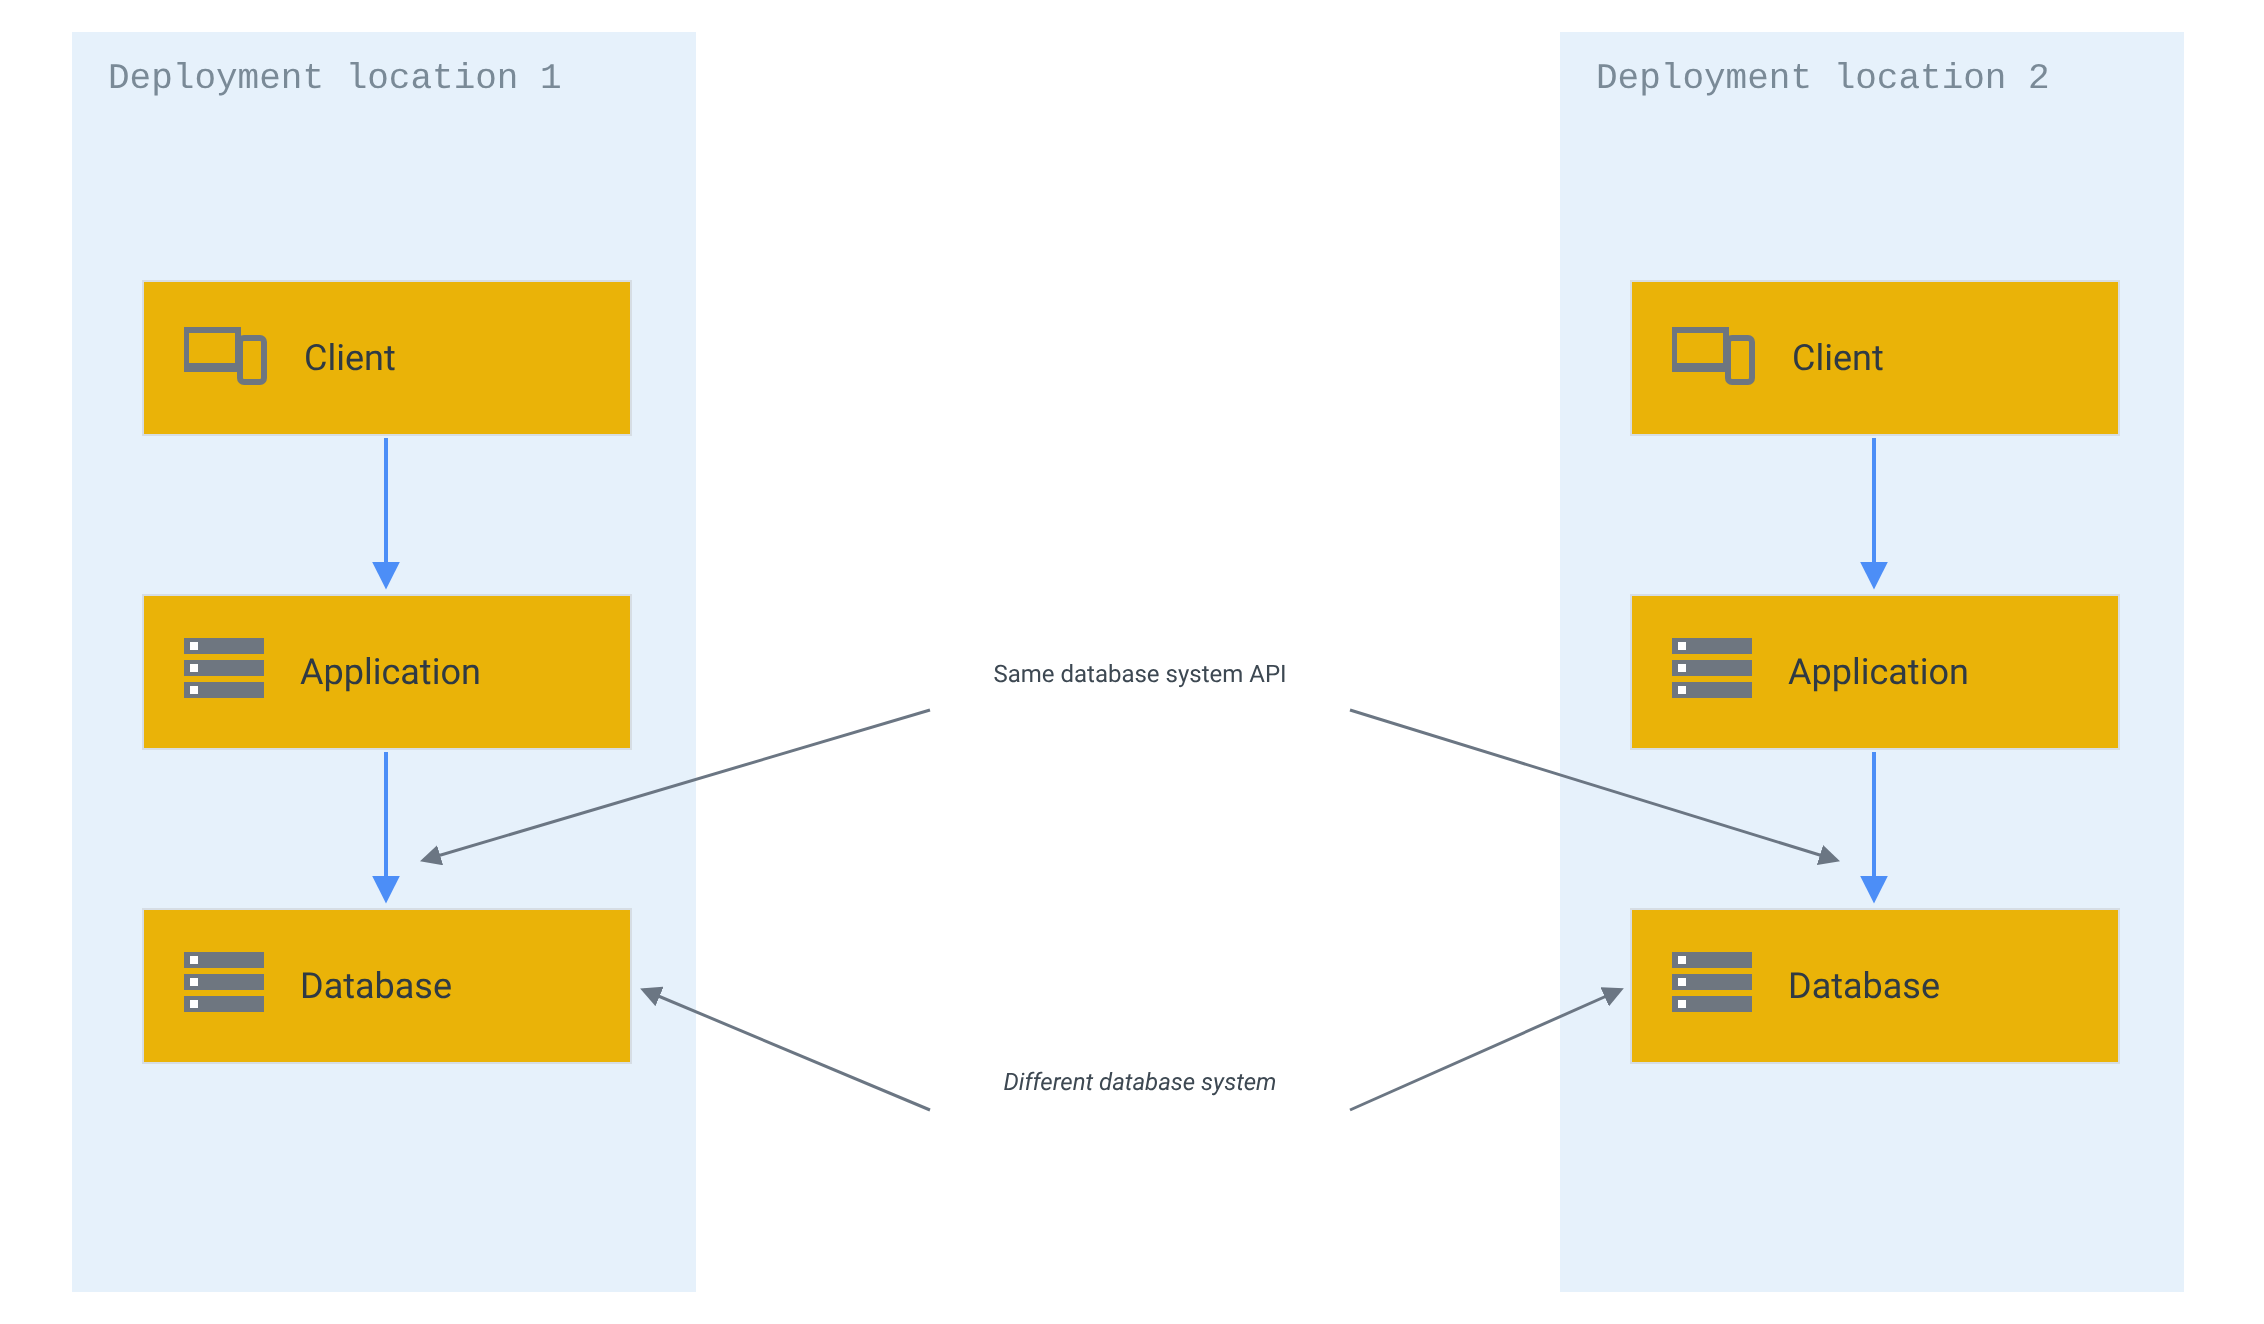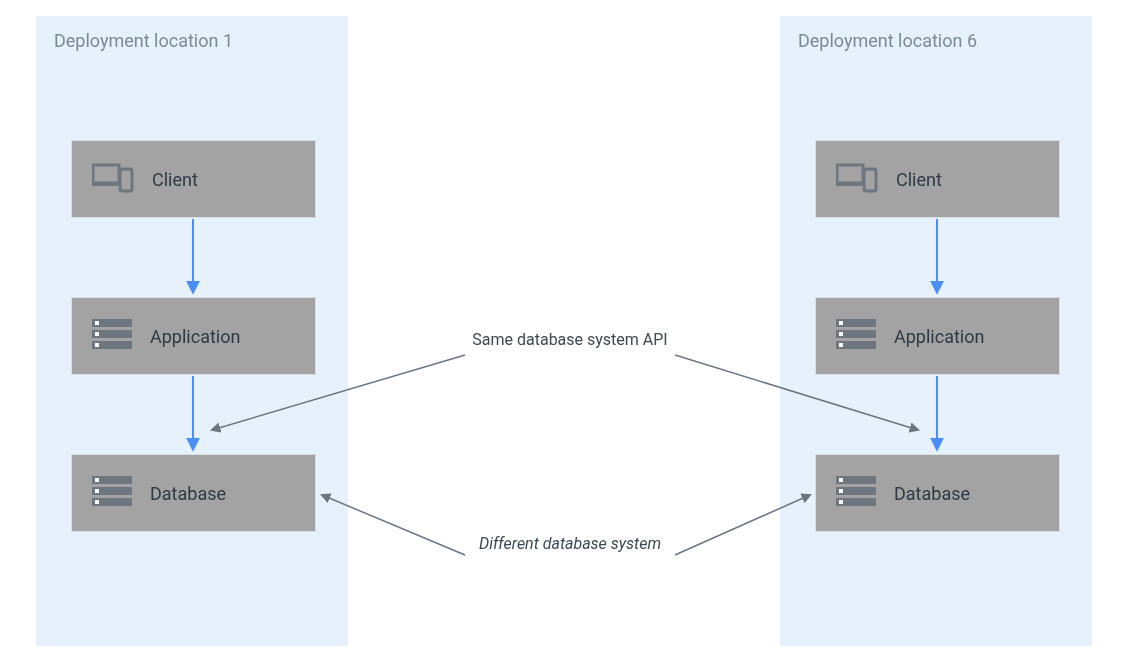--- a/index.html
+++ b/index.html
@@ -19,40 +19,41 @@
   }
   .region {
     position: absolute;
     background: #e6f1fb;
   }
   .region-title {
     font-size: 18px;
     color: #7a8a97;
     padding: 14px 18px;
     font-weight: 400;
+    font-family: Liberation Mono, monospace;
   }
   .node {
     position: absolute;
-    background: #a3a3a3;
+    background: #eab308;
     border: 1px solid #d6dde4;
     display: flex;
     align-items: center;
     padding: 0 20px;
     gap: 18px;
   }
   .node-label {
     font-size: 18px;
     color: #2f3a44;
   }
   .icon-devices, .icon-server {
     flex: 0 0 auto;
   }
   .annotation {
     position: absolute;
-    font-size: 16px;
+    font-size: 12px;
     color: #3d4852;
     text-align: center;
     line-height: 1.3;
     pointer-events: none;
   }
   svg.arrows {
     position: absolute;
     left: 0; top: 0;
     width: 1132px;
     height: 662px;
@@ -62,21 +63,21 @@
 </head>
 <body>
 
 <div class="stage">
 
   <div class="region" style="left:36px; top:16px; width:312px; height:630px;">
     <div class="region-title">Deployment location 1</div>
   </div>
 
   <div class="region" style="left:780px; top:16px; width:312px; height:630px;">
-    <div class="region-title">Deployment location 6</div>
+    <div class="region-title">Deployment location 2</div>
   </div>
 
   <div class="node" style="left:71px; top:140px; width:245px; height:78px;">
     <span class="icon-devices">
       <svg width="42" height="32" viewBox="0 0 42 32">
         <rect x="1" y="4" width="26" height="18" fill="none" stroke="#6e7680" stroke-width="3"></rect>
         <rect x="0" y="22" width="28" height="3" fill="#6e7680"></rect>
         <rect x="28" y="8" width="12" height="22" rx="2" fill="none" stroke="#6e7680" stroke-width="3"></rect>
       </svg>
     </span>

